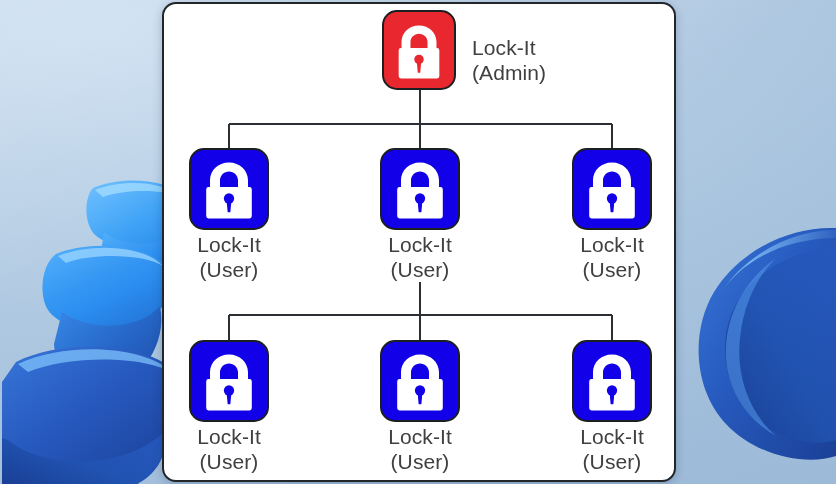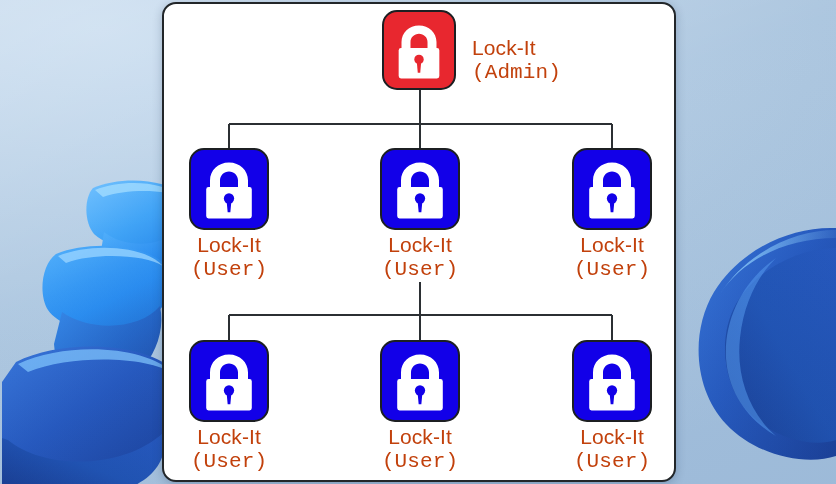--- a/index.html
+++ b/index.html
@@ -76,33 +76,32 @@
     box-sizing: border-box;
   }
   .icon-tile svg {
     display: block;
     width: 100%;
     height: 100%;
   }
 
   .node-label {
     position: absolute;
-    color: #c2410c;
+    color: #404040;
     font-size: 21px;
     line-height: 25px;
     white-space: nowrap;
     letter-spacing: 0.1px;
   }
   .node-label.center {
     text-align: center;
     transform: translateX(-50%);
   }
   .node-label .l2 {
     display: block;
-    font-family: Liberation Mono, monospace;
   }
 </style>
 </head>
 <body>
 
 <div id="screen">
 
   <div class="wallpaper">
     <svg class="bloom-svg" viewBox="0 0 836 484" preserveAspectRatio="none">
       <defs>

